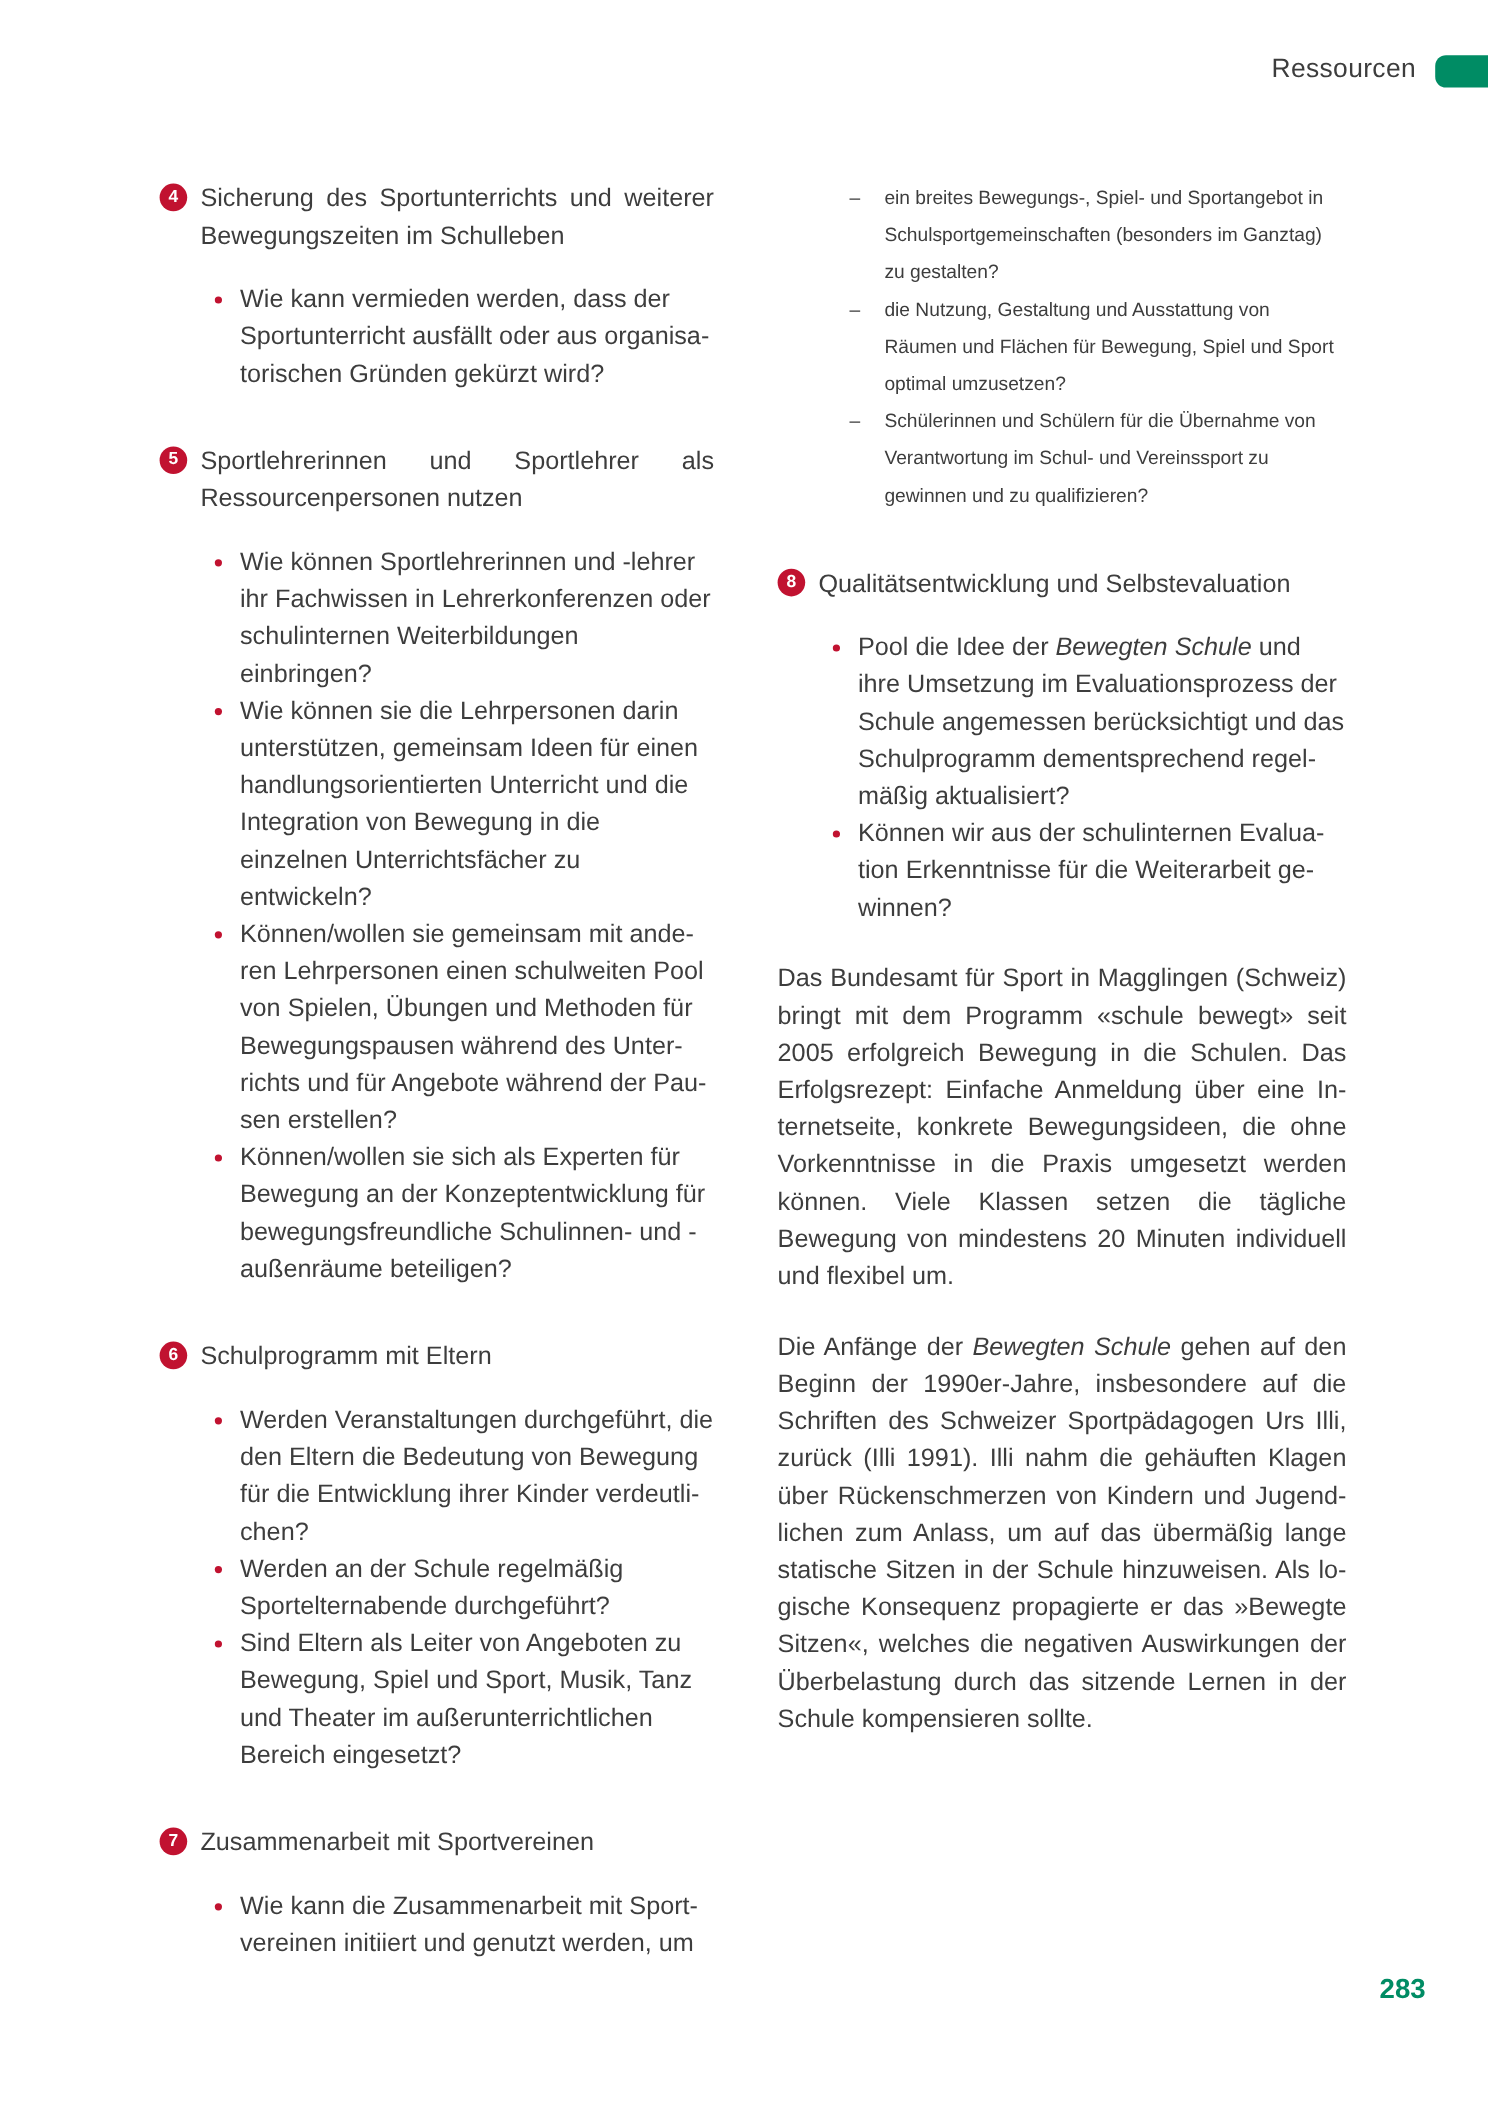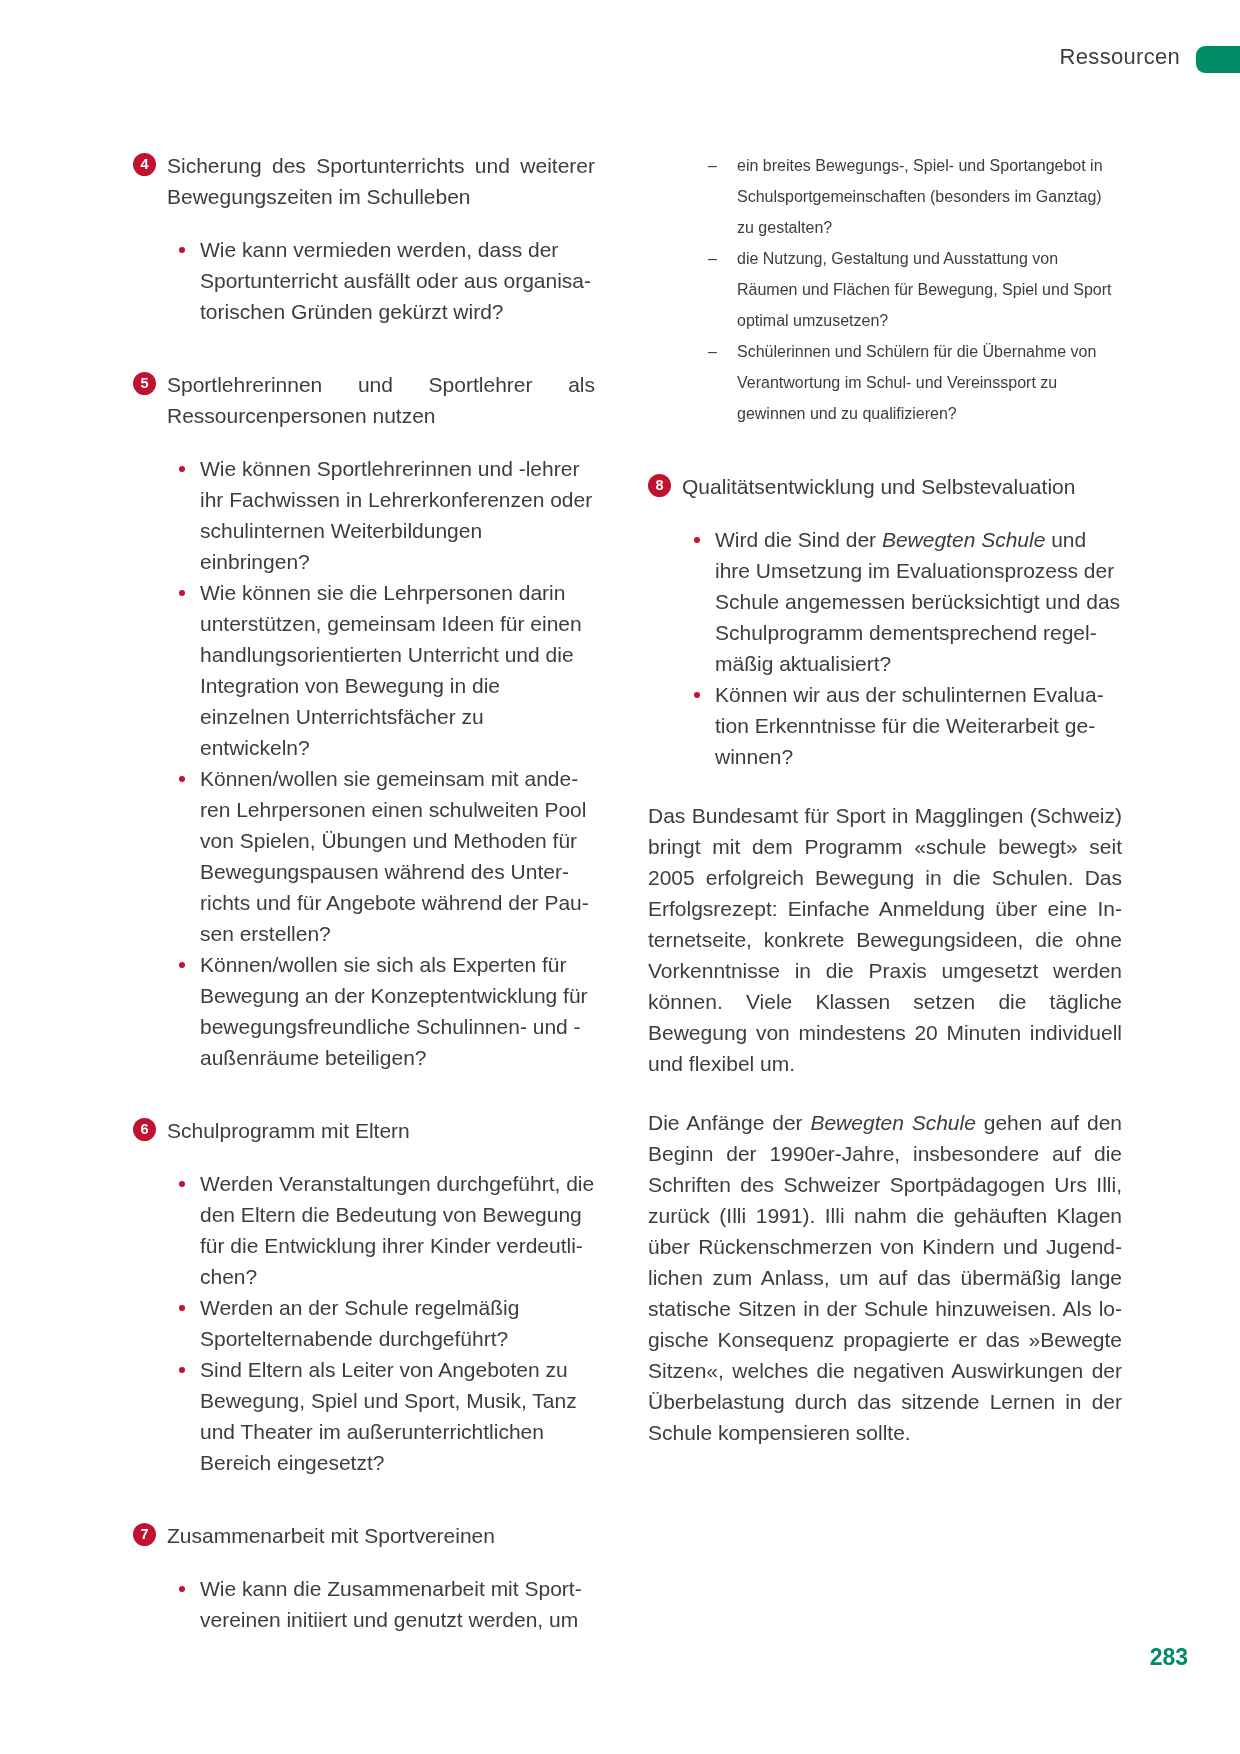--- a/index.html
+++ b/index.html
@@ -190,21 +190,21 @@
       <li>die Nutzung, Gestaltung und Aus­stattung von Räumen und Flächen für Bewegung, Spiel und Sport optimal umzusetzen?</li>
       <li>Schülerinnen und Schülern für die Über­nahme von Verantwortung im Schul- und Vereinssport zu gewinnen und zu qualifizieren?</li>
     </ul>
 
     <section class="qitem">
       <div class="qhead">
         <span class="badge">8</span>
         <span class="qtitle">Qualitätsentwicklung und Selbstevaluation</span>
       </div>
       <ul class="bullets">
-        <li><span>Wird die Sind der </span><em>Bewegten Schule</em><span> und ihre Umsetzung im Evaluationsprozess der Schule angemessen berücksichtigt und das Schulprogramm dementsprechend regel­mäßig aktualisiert?</span></li>
+        <li><span>Pool die Idee der </span><em>Bewegten Schule</em><span> und ihre Umsetzung im Evaluationsprozess der Schule angemessen berücksichtigt und das Schulprogramm dementsprechend regel­mäßig aktualisiert?</span></li>
         <li>Können wir aus der schulinternen Evalua­tion Erkenntnisse für die Weiterarbeit ge­winnen?</li>
       </ul>
     </section>
 
 
     <p class="para">Das Bundesamt für Sport in Magglingen (Schweiz) bringt mit dem Programm «schule bewegt» seit 2005 erfolgreich Bewegung in die Schulen. Das Erfolgsrezept: Einfache Anmeldung über eine In­ternetseite, konkrete Bewegungsideen, die ohne Vorkenntnisse in die Praxis umgesetzt werden kön­nen. Viele Klassen setzen die tägliche Bewegung von mindestens 20 Minuten individuell und flexi­bel um.</p>
 
     <p class="para"><span>Die Anfänge der </span><em>Bewegten Schule</em><span> gehen auf den Beginn der 1990er-Jahre, insbesondere auf die Schriften des Schweizer Sportpädagogen Urs Illi, zurück (Illi 1991). Illi nahm die gehäuften Klagen über Rückenschmerzen von Kindern und Jugend­lichen zum Anlass, um auf das übermäßig lange statische Sitzen in der Schule hinzuweisen. Als lo­gische Konsequenz propagierte er das »Bewegte Sitzen«, welches die negativen Auswirkungen der Überbelastung durch das sitzende Lernen in der Schule kompensieren sollte.</span></p>
 
   </div>

